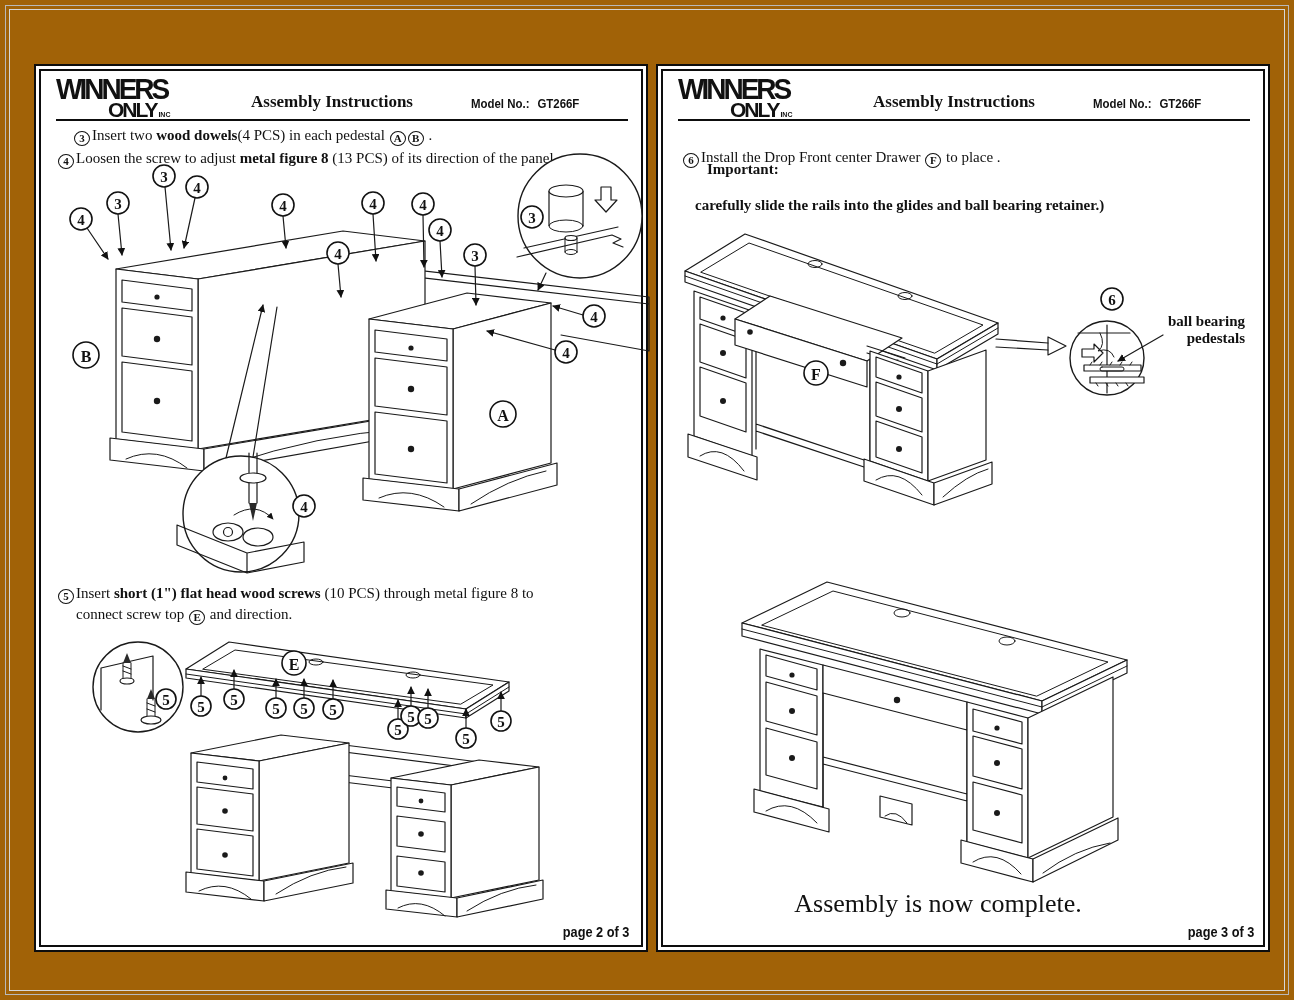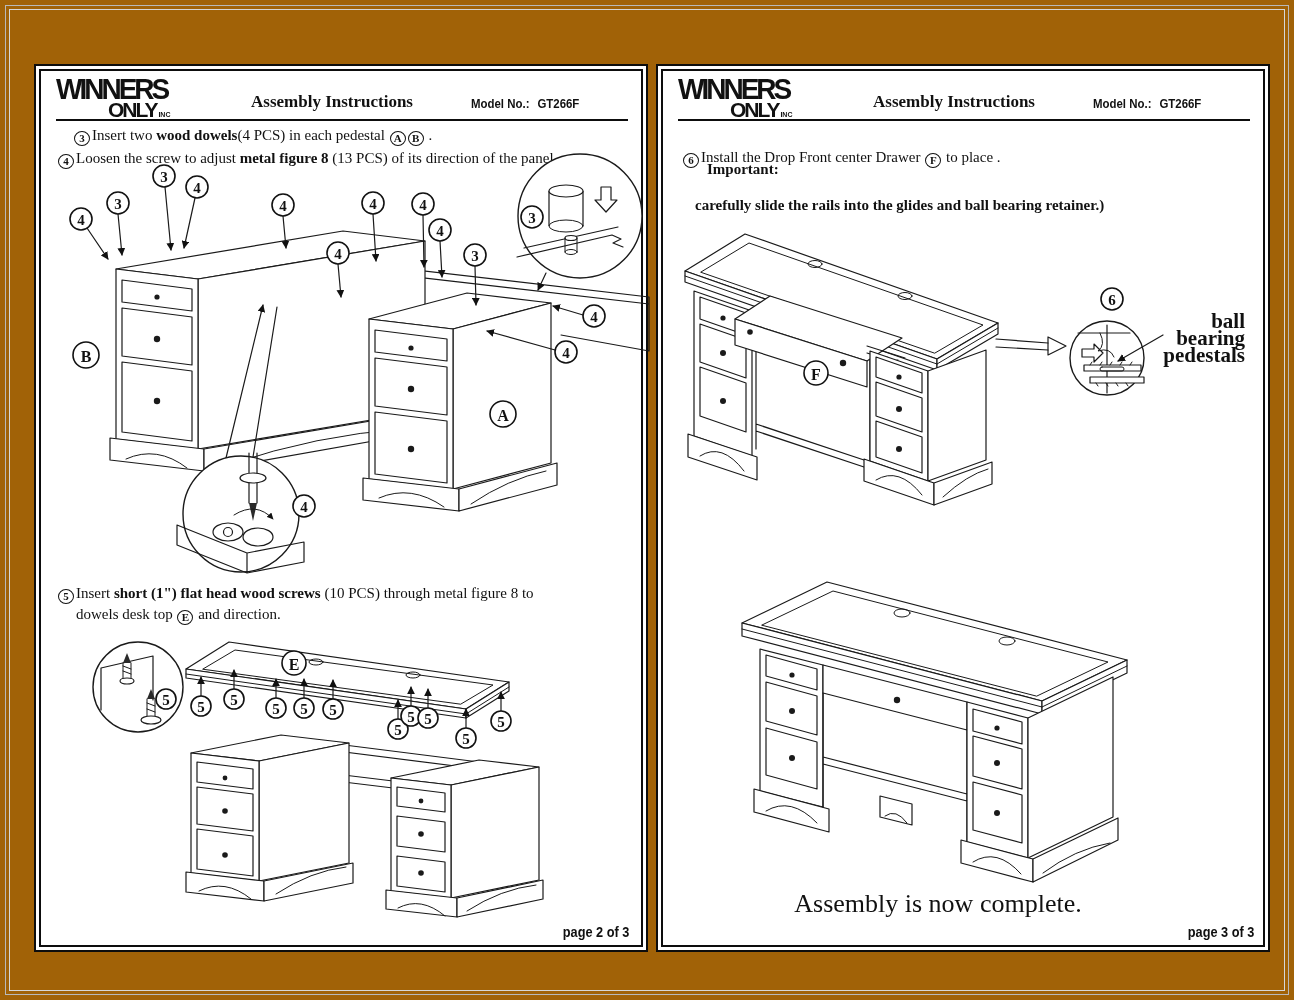--- a/index.html
+++ b/index.html
@@ -32,21 +32,21 @@
   .cnum,.clet{display:inline-flex;width:16px;height:15px;border:1.4px solid #111;border-radius:50%;
       align-items:center;justify-content:center;font-size:11px;font-weight:700;
       vertical-align:-2px;margin:0 2px 0 0;line-height:1;}
   .clet{margin:0 1px;}
 
   .footer{position:absolute;bottom:10px;font-family:"Liberation Sans",sans-serif;
           font-weight:700;font-size:15px;transform:scaleX(.85);transform-origin:right;}
   .complete{position:absolute;left:120px;top:823px;width:320px;text-align:center;font-size:26px;}
 
   .retainer-label{position:absolute;left:487px;top:247px;width:100px;text-align:right;
-                  font-size:21px;font-weight:700;line-height:17px;}
+                  font-size:15px;font-weight:700;line-height:17px;}
 
   svg{position:absolute;overflow:visible;}
   .ln{fill:none;stroke:#1a1a1a;stroke-width:1.2;stroke-linejoin:round;stroke-linecap:round;}
   .thin{stroke-width:1;}
   .fw{fill:#fff;stroke:#1a1a1a;stroke-width:1.2;stroke-linejoin:round;}
   .knob{fill:#1a1a1a;stroke:none;}
   .co circle{fill:#fff;stroke:#111;stroke-width:1.6;}
   .co text{font-family:"Liberation Serif",serif;font-weight:700;font-size:15px;
            text-anchor:middle;dominant-baseline:central;fill:#111;}
   .co.letter text{font-size:16px;}
@@ -233,21 +233,21 @@
       <g class="co">
           <circle cx="303" cy="505" r="11"></circle>
           <text x="303" y="506">4</text>
         </g>
     </svg>
 
     <div class="step" style="left:22px;top:517px;">
       <span class="cnum">5</span><span>Insert </span><span class="b">short (1") flat head wood screws</span><span>  (10 PCS) through  metal figure 8  to</span>
     </div>
     <div class="step" style="left:40px;top:538px;">
-      <span>dowels desk top </span><span class="clet">E</span><span> and direction.</span>
+      <span>connect screw top </span><span class="clet">E</span><span> and direction.</span>
     </div>
 
     <svg style="left:50px;top:563px;width:510px;height:310px;" viewBox="85 628 510 310">
       <defs>
         <marker id="ah2" viewBox="0 0 10 10" refX="9" refY="5" markerWidth="6.5" markerHeight="6.5" orient="auto-start-reverse">
           <path d="M0,0 L10,5 L0,10 Z" fill="#111"></path>
         </marker>
       </defs>
 
       <g>

